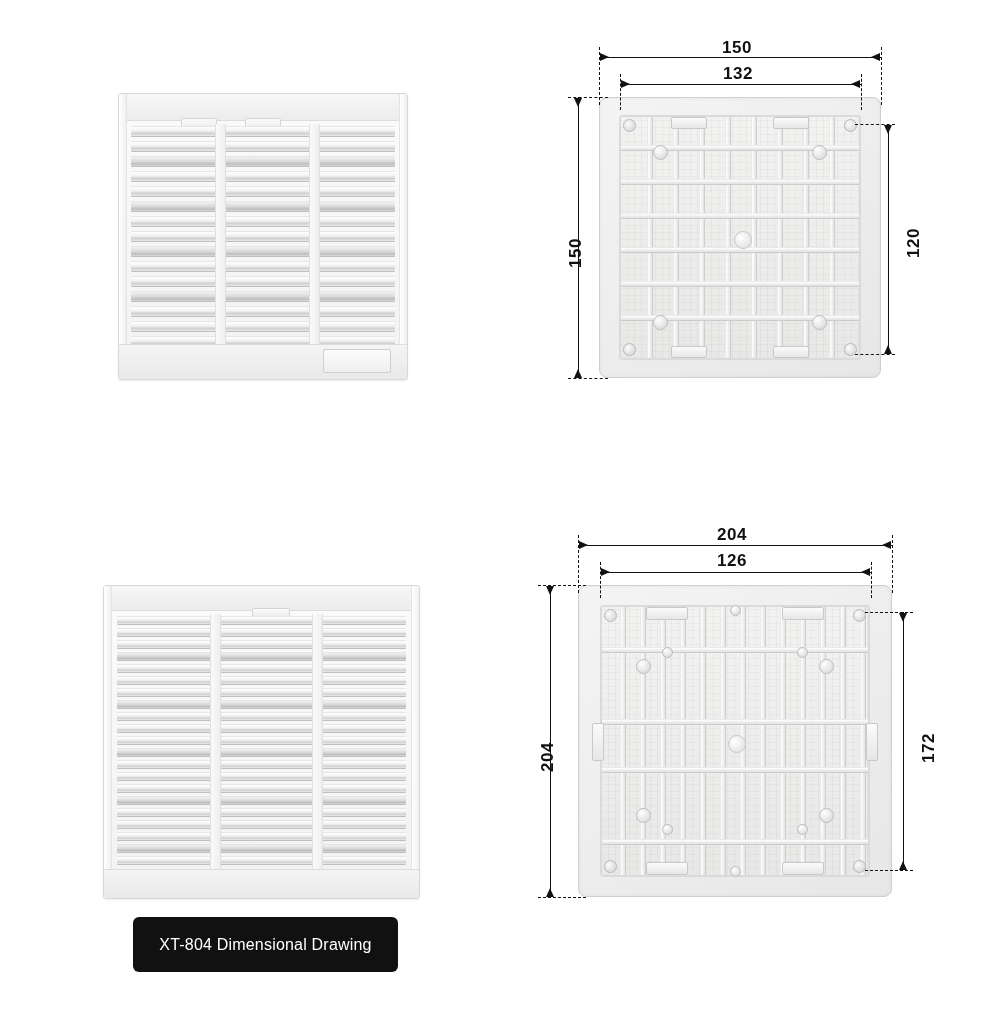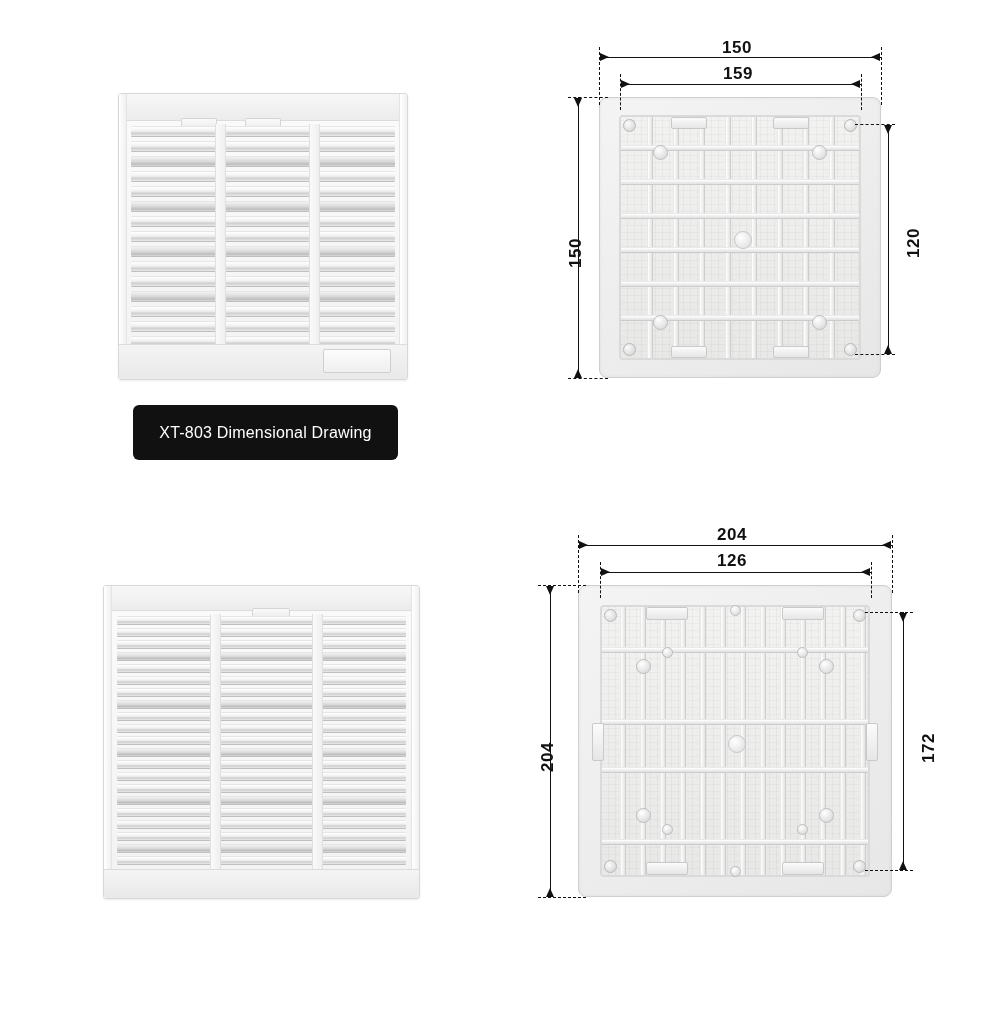--- a/index.html
+++ b/index.html
@@ -274,21 +274,20 @@
         </div>
 
         <div class="lv-edge-l"></div>
         <div class="lv-edge-r"></div>
 
         <div class="lv-bottom" style="height:34px;"></div>
         <div class="lv-latch" style="right:16px; bottom:6px; width:66px; height:22px;"></div>
       </div>
     </div>
 
-    <div class="caption" style="left:133px; top:405px; width:265px; height:55px;">XT-803 Dimensional Drawing</div>
 
     <div class="rear-wrap" style="left:599px; top:97px; width:282px; height:281px;">
       <div class="rear-outer"></div>
 
       <div class="rear-inner" style="left:20px; top:18px; right:20px; bottom:18px;">
         <div class="rear-filter"></div>
 
         <div class="gridbar-v" style="left:26px;"></div>
         <div class="gridbar-v" style="left:52px;"></div>
         <div class="gridbar-v" style="left:78px;"></div>
@@ -329,21 +328,21 @@
     <div class="dimline h" style="left:599px; top:57px; width:282px;"></div>
     <div class="arrow right" style="left:600px; top:53px;"></div>
     <div class="arrow left" style="left:871px; top:53px;"></div>
     <div class="dimlabel" style="left:722px; top:38px;">150</div>
 
     <div class="ext-v" style="left:620px; top:74px; height:36px;"></div>
     <div class="ext-v" style="left:861px; top:74px; height:36px;"></div>
     <div class="dimline h" style="left:620px; top:84px; width:241px;"></div>
     <div class="arrow right" style="left:621px; top:80px;"></div>
     <div class="arrow left" style="left:851px; top:80px;"></div>
-    <div class="dimlabel" style="left:723px; top:64px;">159</div>
+    <div class="dimlabel" style="left:723px; top:64px;">132</div>
 
     <div class="ext" style="left:568px; top:97px;  width:40px;"></div>
     <div class="ext" style="left:568px; top:378px; width:40px;"></div>
     <div class="dimline v" style="left:578px; top:97px; height:281px;"></div>
     <div class="arrow down" style="left:574px; top:98px;"></div>
     <div class="arrow up" style="left:574px; top:369px;"></div>
     <div class="dimlabel vert" style="left:566px; top:268px;">150</div>
 
     <div class="ext" style="left:855px; top:124px; width:40px;"></div>
     <div class="ext" style="left:855px; top:354px; width:40px;"></div>
@@ -387,20 +386,21 @@
           <div class="lv-rib" style="left:208px;"></div>
         </div>
 
         <div class="lv-edge-l"></div>
         <div class="lv-edge-r"></div>
 
         <div class="lv-bottom" style="height:28px;"></div>
       </div>
     </div>
 
+    <div class="caption" style="left:133px; top:417px; width:265px; height:55px;">XT-804 Dimensional Drawing</div>
 
     <div class="rear-wrap" style="left:578px; top:85px; width:314px; height:312px;">
       <div class="rear-outer"></div>
 
       <div class="rear-inner" style="left:22px; top:20px; right:22px; bottom:20px;">
         <div class="rear-filter"></div>
 
         <div class="gridbar-v" style="left:18px;"></div>
         <div class="gridbar-v" style="left:38px;"></div>
         <div class="gridbar-v" style="left:58px;"></div>

